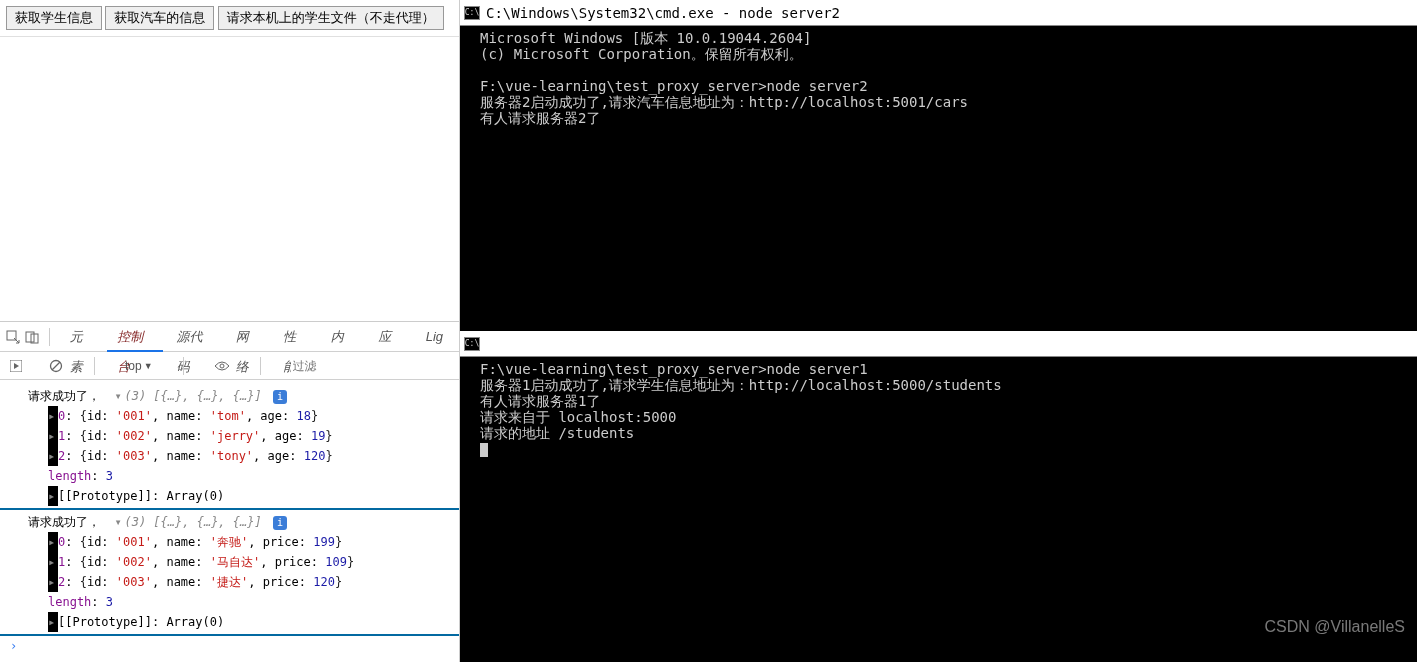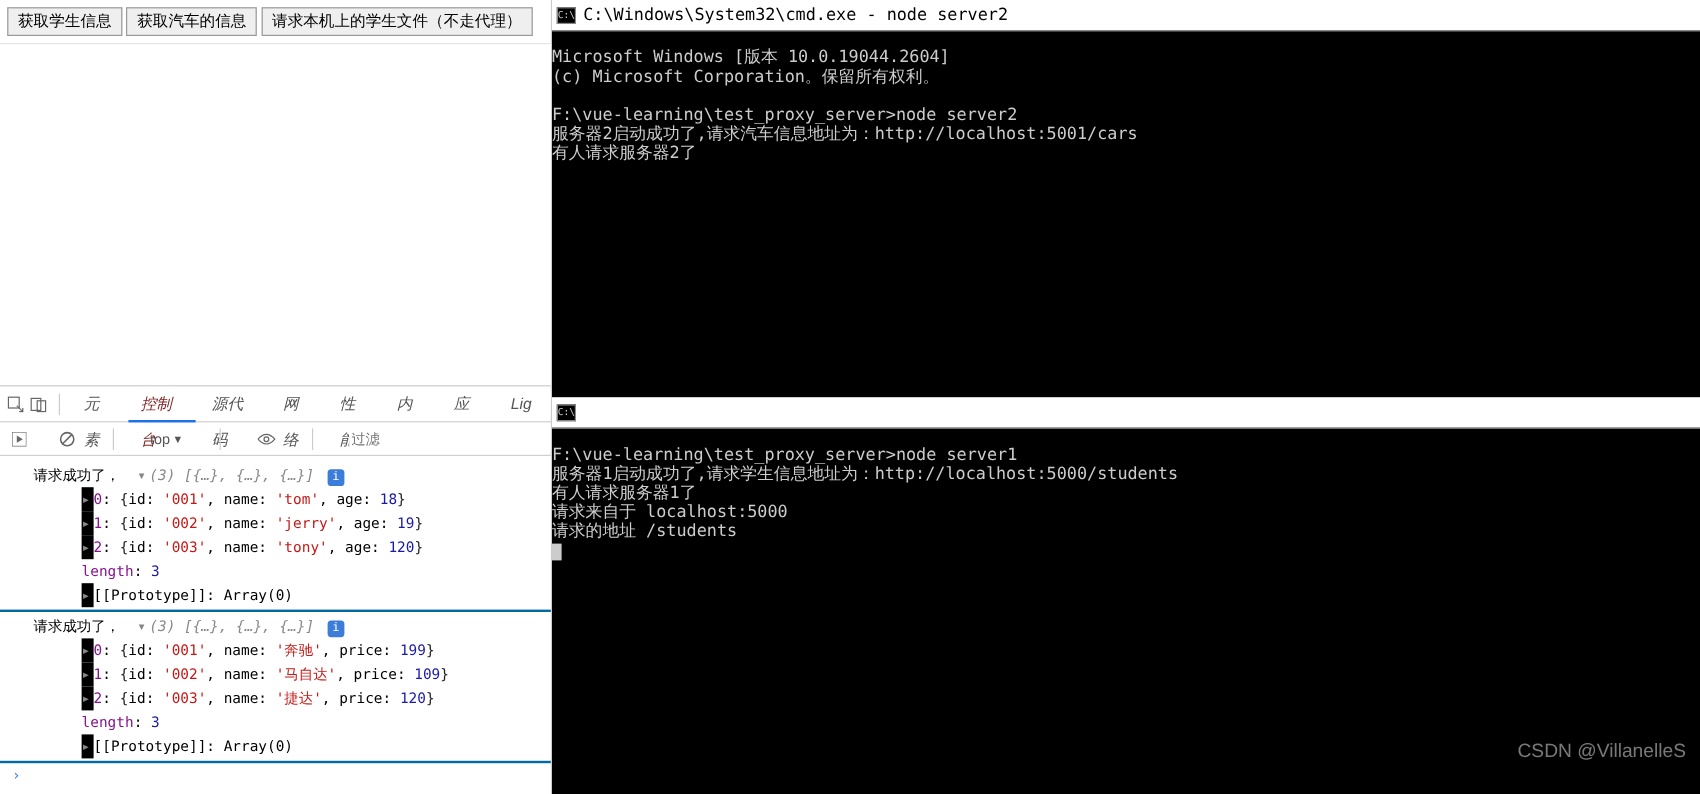--- a/index.html
+++ b/index.html
@@ -31,29 +31,29 @@
 .log-first { padding-left: 28px; }
 .arrow { display: inline-block; width: 10px; color: #888; cursor: pointer; }
 .arrow.down::before { content: "▾"; }
 .arrow.right::before { content: "▸"; }
 .italic { font-style: italic; color: #888; }
 .num { color: #1a1aa6; }
 .str { color: #c41a16; }
 .key { color: #881391; }
 .info-badge { display: inline-block; width: 14px; height: 14px; background: #3b7dd8; color: #fff; border-radius: 3px; font-size: 10px; text-align: center; line-height: 14px; margin-left: 4px; font-style: normal; }
 .bracket { color: #222; }
-.log-indent { padding-left: 68px; }
+.log-indent { padding-left: 28px; margin-left: 20px; }
 .greater { position: absolute; left: 10px; color: #367cf1; }
 .prompt-row { position: relative; padding-left: 28px; height: 22px; }
 
 
 .term { flex: 1; display: flex; flex-direction: column; color: #ccc; font-family: "NSimSun", Consolas, monospace; font-size: 14px; }
 .term-title { height: 26px; background: #fff; color: #000; display: flex; align-items: center; padding: 0 4px; gap: 6px; border-bottom: 1px solid #888; }
 .term-title-icon { width: 16px; height: 14px; background: #000; border: 1px solid #888; display: inline-flex; align-items: center; justify-content: center; font-size: 8px; color: #ccc; }
-.term-body { flex: 1; padding: 14px 0 0 0; line-height: 16px; white-space: pre; overflow: hidden; }
+.term-body { flex: 1; padding: 4px 0 0 0; line-height: 16px; white-space: pre; overflow: hidden; margin-left: 20px; }
 .cursor { display: inline-block; width: 8px; height: 14px; background: #ccc; vertical-align: text-bottom; }
 
 .watermark { position: fixed; right: 12px; bottom: 26px; color: rgba(200,200,200,0.6); font-size: 16px; font-family: Arial; }
 </style>
 </head>
 <body>
 
 <div class="container">
   <div class="left">
     <div class="page-top">

